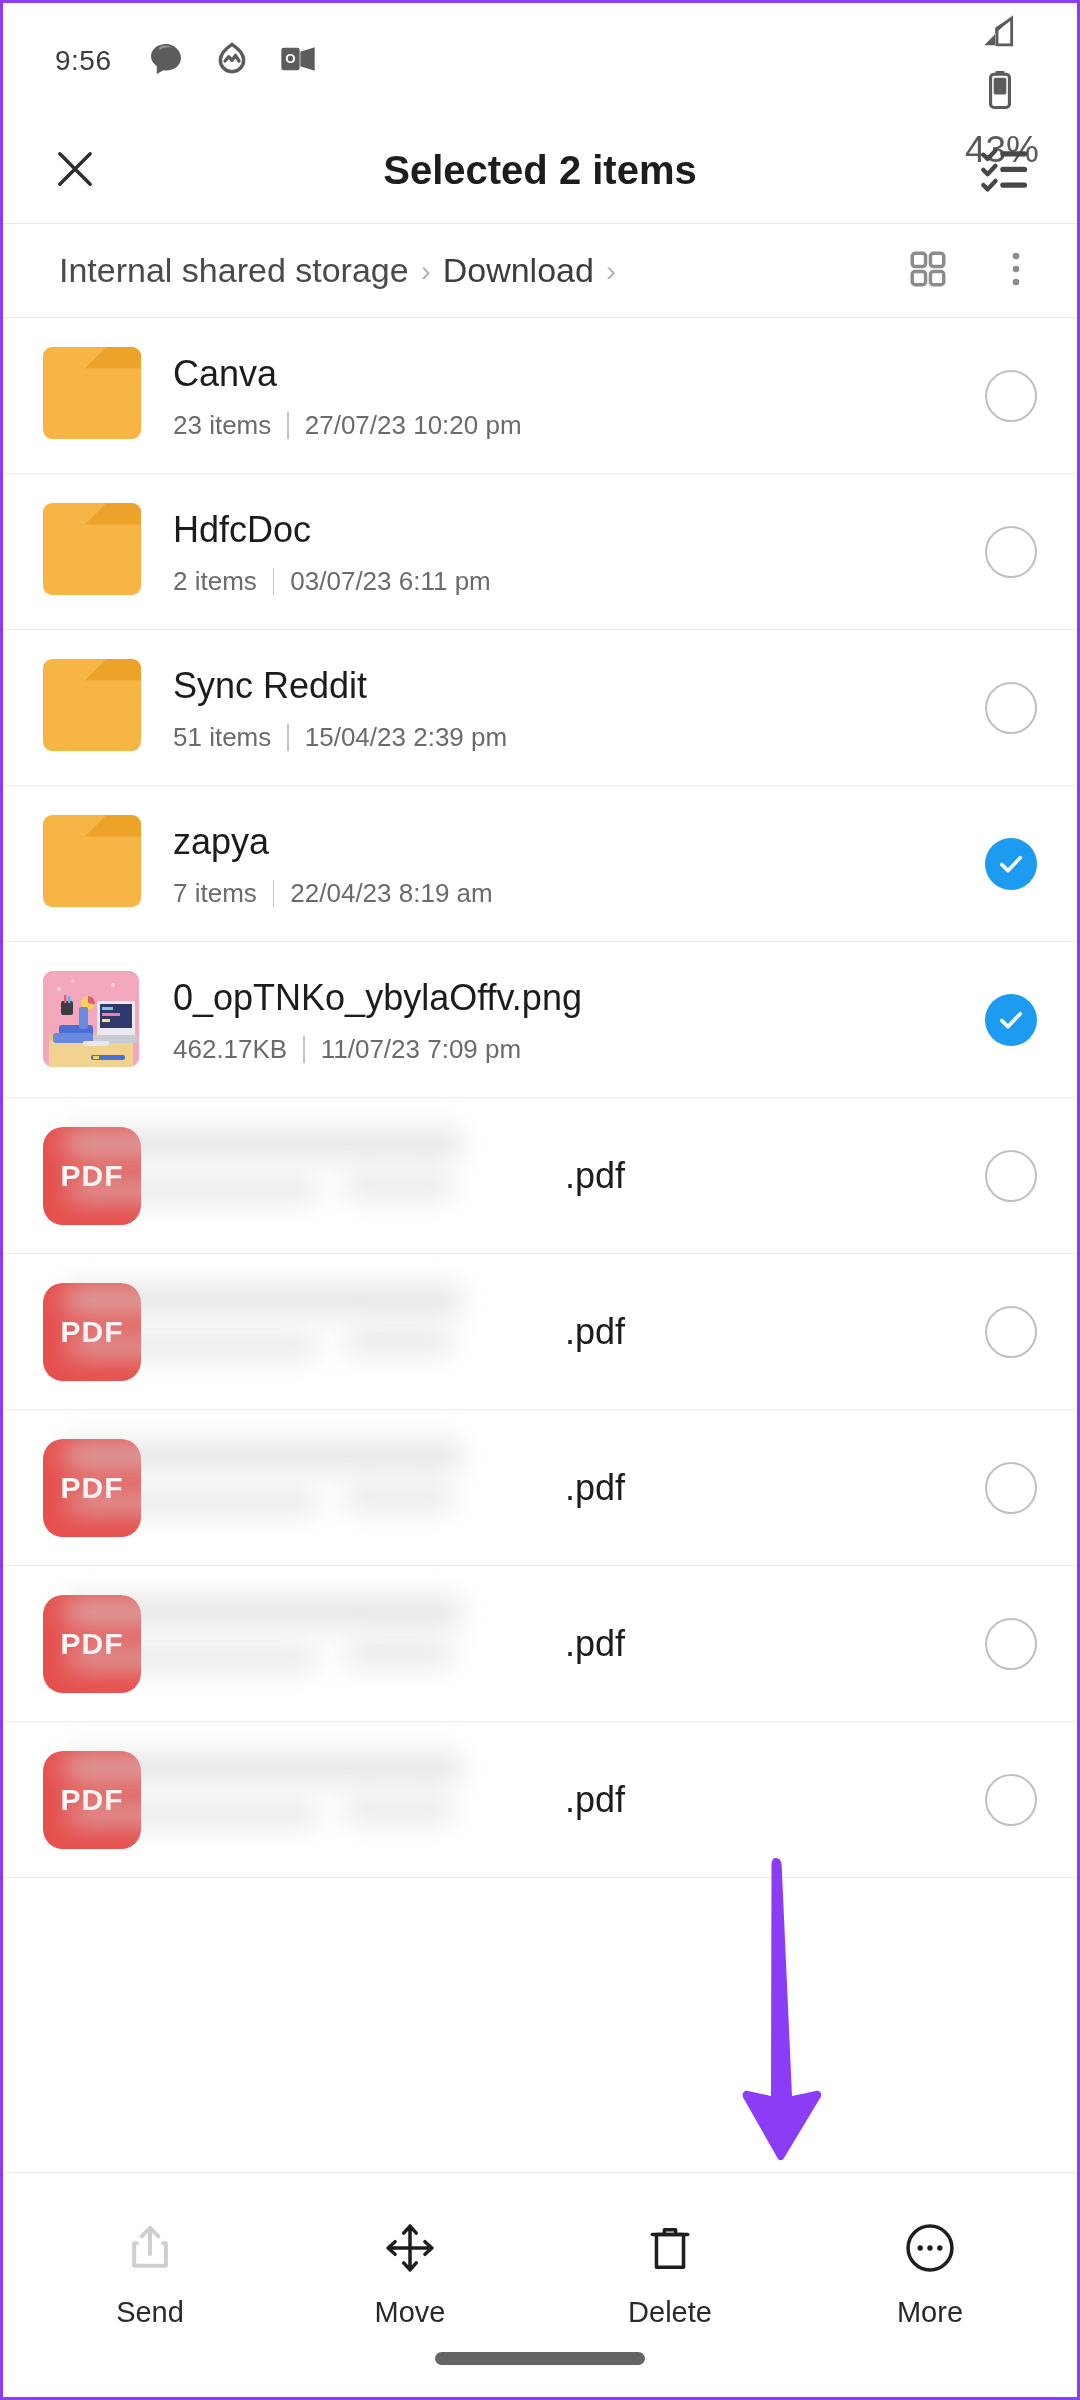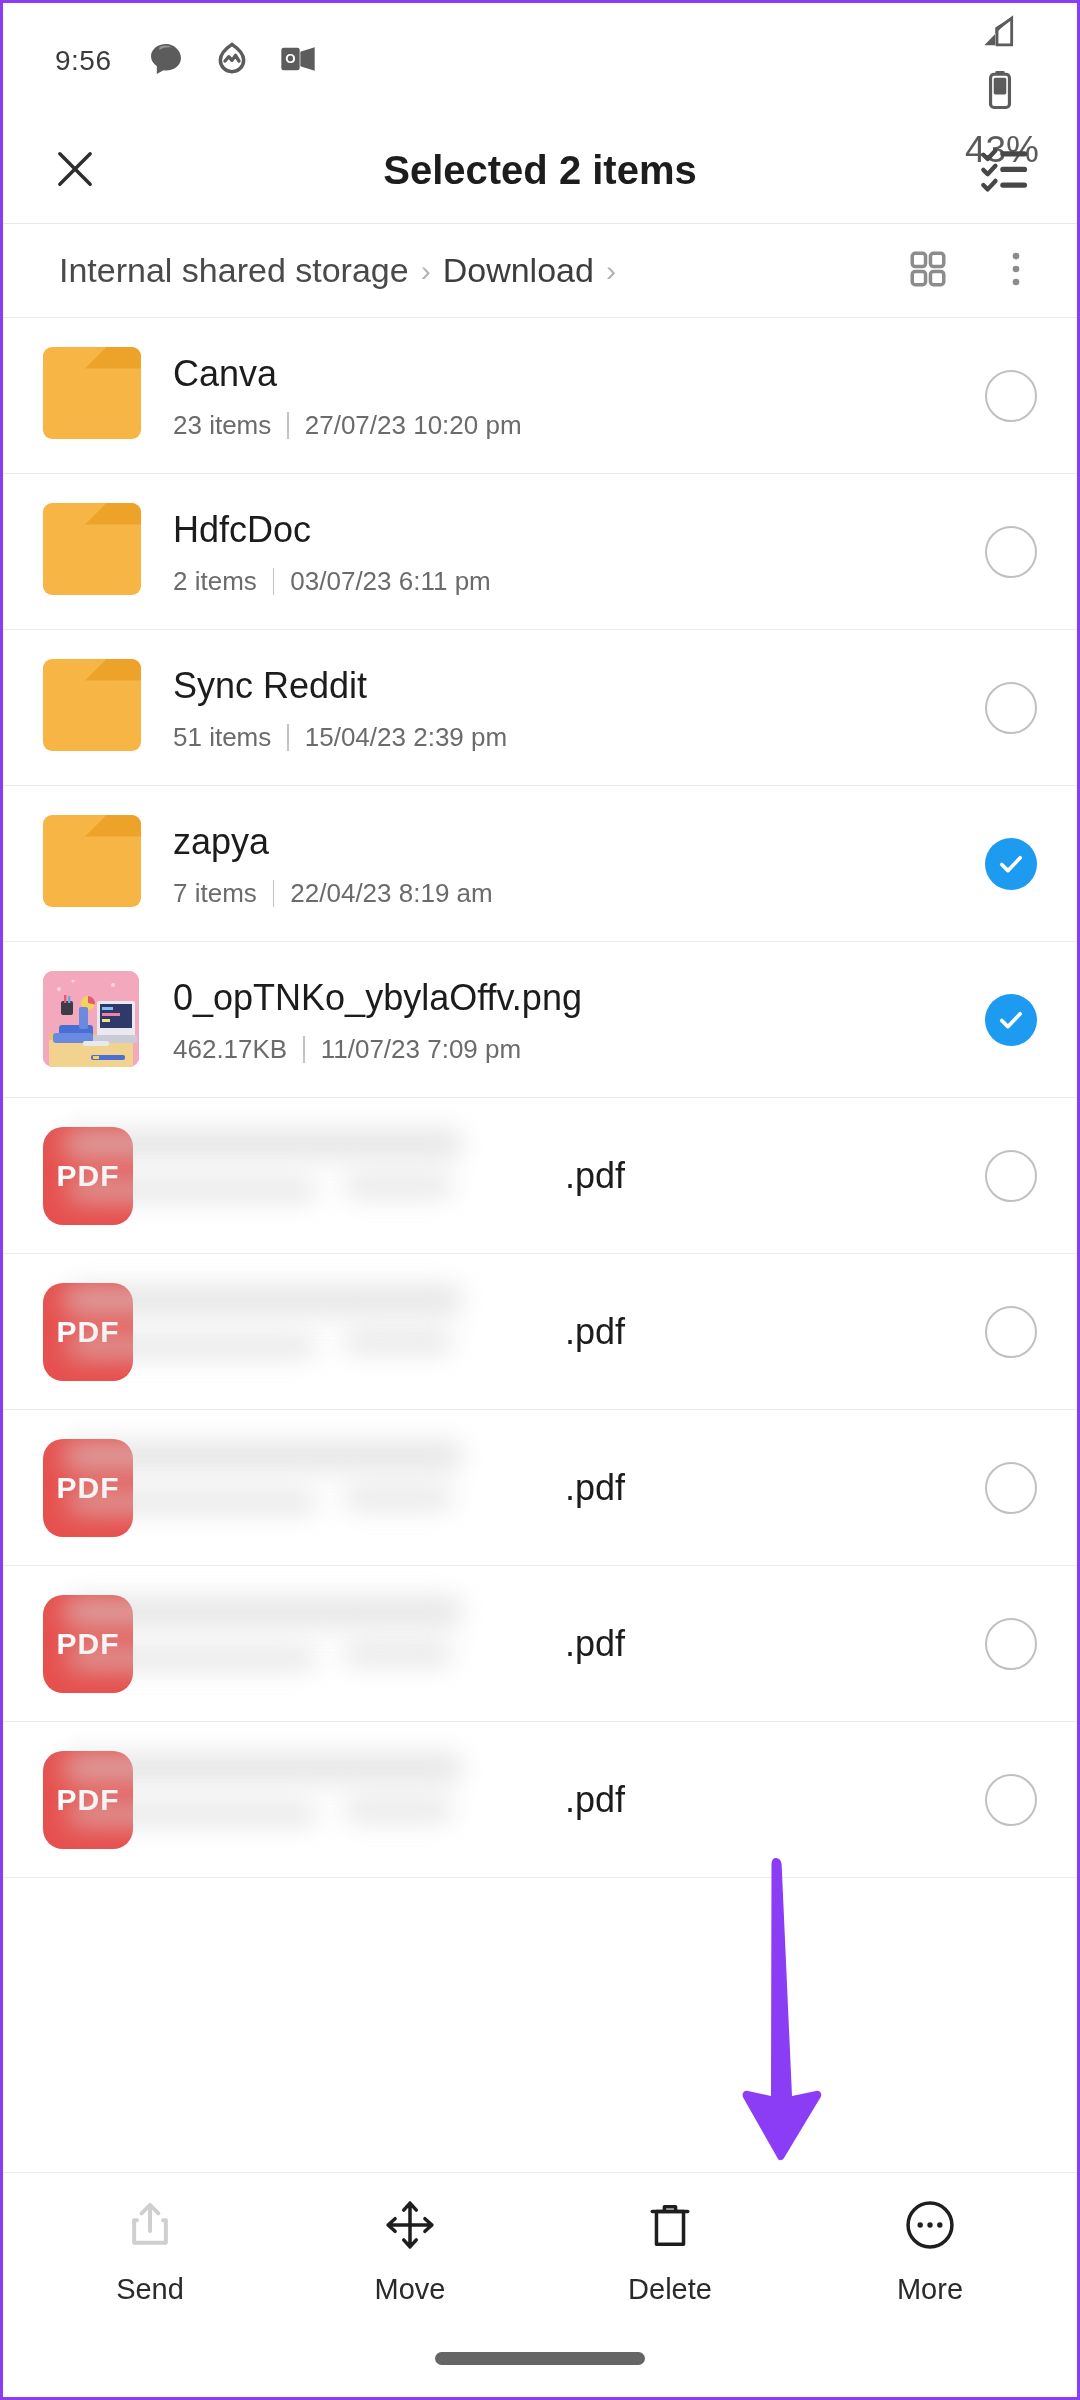--- a/index.html
+++ b/index.html
@@ -90,21 +90,21 @@
     position:absolute;
     top:0; right:0;
     width:56px; height:22px;
     background:#eda32a;
     clip-path:polygon(22px 0, 100% 0, 100% 100%, 0 100%);
     border-top-right-radius:9px;
   }
 
   
   .pdfbadge {
-    width:90px; height:98px;
+    width:98px; height:98px;
     background:#e6504e;
     border-radius:20px;
     display:flex; align-items:center; justify-content:center;
     color:#fff; font-weight:700; font-size:30px; letter-spacing:1px;
   }
 
   
   .thumb {
     width:96px; height:96px;
     border-radius:10px;
@@ -174,21 +174,21 @@
   .bottombar {
     position:absolute;
     left:0; right:0; bottom:0;
     height:225px;
     background:#fff;
     border-top:1.5px solid #ececec;
     display:flex;
     align-items:flex-start;
     justify-content:center;
     gap:120px;
-    padding-top:24px;
+    padding-top:47px;
   }
   .tool {
     width:140px;
     display:flex; flex-direction:column; align-items:center; gap:16px;
   }
   .tool-label { font-size:29px; color:#2a2a2a; }
 
   .navpill {
     position:absolute;
     bottom:32px; left:50%; transform:translateX(-50%);

